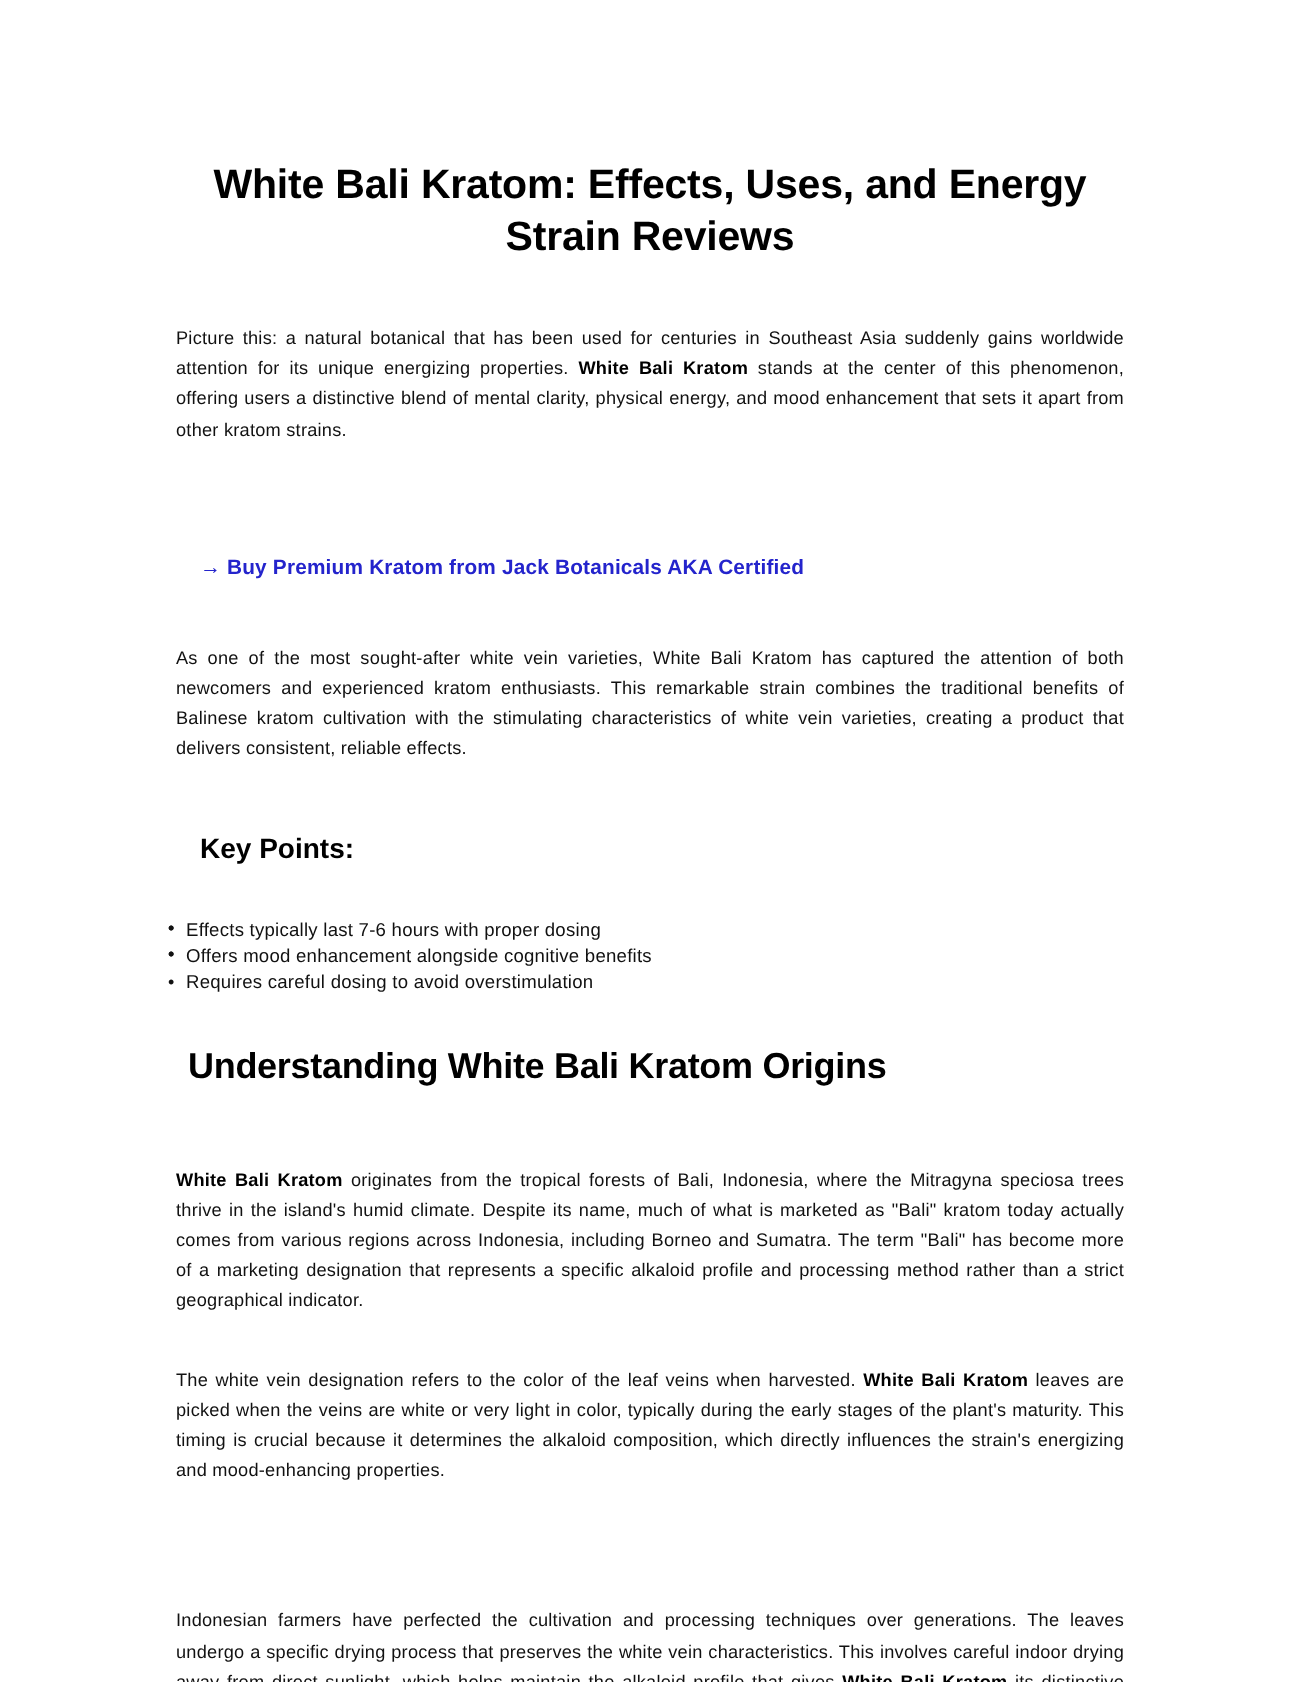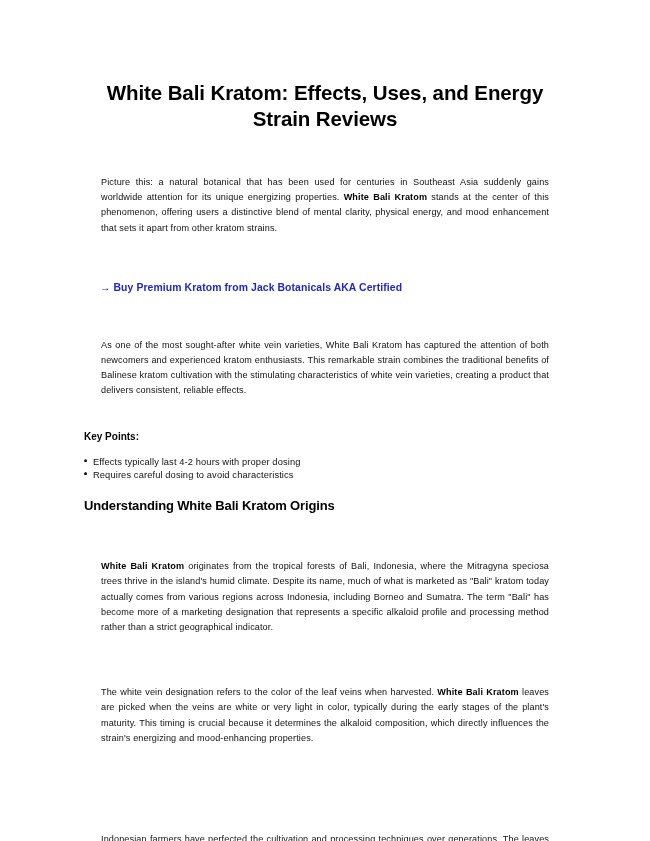--- a/index.html
+++ b/index.html
@@ -33,54 +33,55 @@
     font-weight: bold;
     text-align: center;
     margin: 0 0 0 0;
     padding: 0 4px;
     letter-spacing: -0.1px;
   }
   p.body-para {
     font-size: 9.1px;
     line-height: 15.2px;
     text-align: justify;
-    margin: 17px;
+    margin: 4px;
     padding: 0;
     color: #111111;
     letter-spacing: 0.12px;
   }
   .spacer-12 { height: 12px; }
   .spacer-14 { height: 14px; }
   .spacer-16 { height: 16px; }
   .spacer-24 { height: 24px; }
   .spacer-26 { height: 26px; }
   .spacer-40 { height: 40px; }
   .cta-row {
     padding-left: 16px;
+    margin-top: 23px;
   }
   a.cta-link {
     font-size: 10.4px;
     line-height: 14px;
     font-weight: bold;
     color: #2424cc;
     text-decoration: none;
     letter-spacing: 0.1px;
     display: inline-block;
   }
   .arrow-glyph {
     font-size: 10.4px;
     font-weight: normal;
     color: #2424cc;
     padding-right: 3px;
   }
   .keypoints-label {
-    font-size: 10px;
+    font-size: 14px;
     line-height: 14px;
     font-weight: bold;
-    margin: 0;
+    margin: 16px;
     color: #000;
   }
   ul.keypoints {
     list-style: none;
     margin: 0;
     padding: 0;
   }
   ul.keypoints li {
     font-size: 9.3px;
     line-height: 13.3px;
@@ -89,24 +90,24 @@
     position: relative;
     padding-left: 9px;
   }
   ul.keypoints li .bul {
     position: absolute;
     left: 0;
     top: -0.5px;
     font-size: 9px;
   }
   h2.section-title {
-    font-size: 13px;
+    font-size: 18px;
     line-height: 24px;
     font-weight: bold;
-    margin: 0;
+    margin: 10px;
     padding: 0;
     letter-spacing: -0.15px;
   }
   strong.em-term { font-weight: bold; color: #000; }
 </style>
 </head>
 <body>
 
 <div class="page">
   <div class="content">
@@ -128,24 +129,24 @@
     <p class="body-para">As one of the most sought-after white vein varieties, White Bali Kratom has captured the attention of both newcomers and experienced kratom enthusiasts. This remarkable strain combines the traditional benefits of Balinese kratom cultivation with the stimulating characteristics of white vein varieties, creating a product that delivers consistent, reliable effects.</p>
 
     <div class="spacer-14"></div>
 
     <p class="keypoints-label">Key Points:</p>
 
     <div class="spacer-12"></div>
 
     <ul class="keypoints">
       <li><span class="bul">•</span></li>
-      <li><span class="bul">•</span><span>Effects typically last 4-2 hours with proper dosing</span></li>
+      <li><span class="bul">•</span><span>Effects typically last 7-6 hours with proper dosing</span></li>
       <li><span class="bul">•</span></li>
-      <li><span class="bul">•</span></li>
-      <li><span class="bul">•</span><span>Requires careful dosing to avoid characteristics</span></li>
+      <li><span class="bul">•</span><span>Offers mood enhancement alongside cognitive benefits</span></li>
+      <li><span class="bul">•</span><span>Requires careful dosing to avoid overstimulation</span></li>
     </ul>
 
     <div class="spacer-12"></div>
 
     <h2 class="section-title">Understanding White Bali Kratom Origins</h2>
 
     <div class="spacer-24"></div>
 
     <p class="body-para"><strong class="em-term">White Bali Kratom</strong><span> originates from the tropical forests of Bali, Indonesia, where the Mitragyna speciosa trees thrive in the island's humid climate. Despite its name, much of what is marketed as "Bali" kratom today actually comes from various regions across Indonesia, including Borneo and Sumatra. The term "Bali" has become more of a marketing designation that represents a specific alkaloid profile and processing method rather than a strict geographical indicator.</span></p>
 

